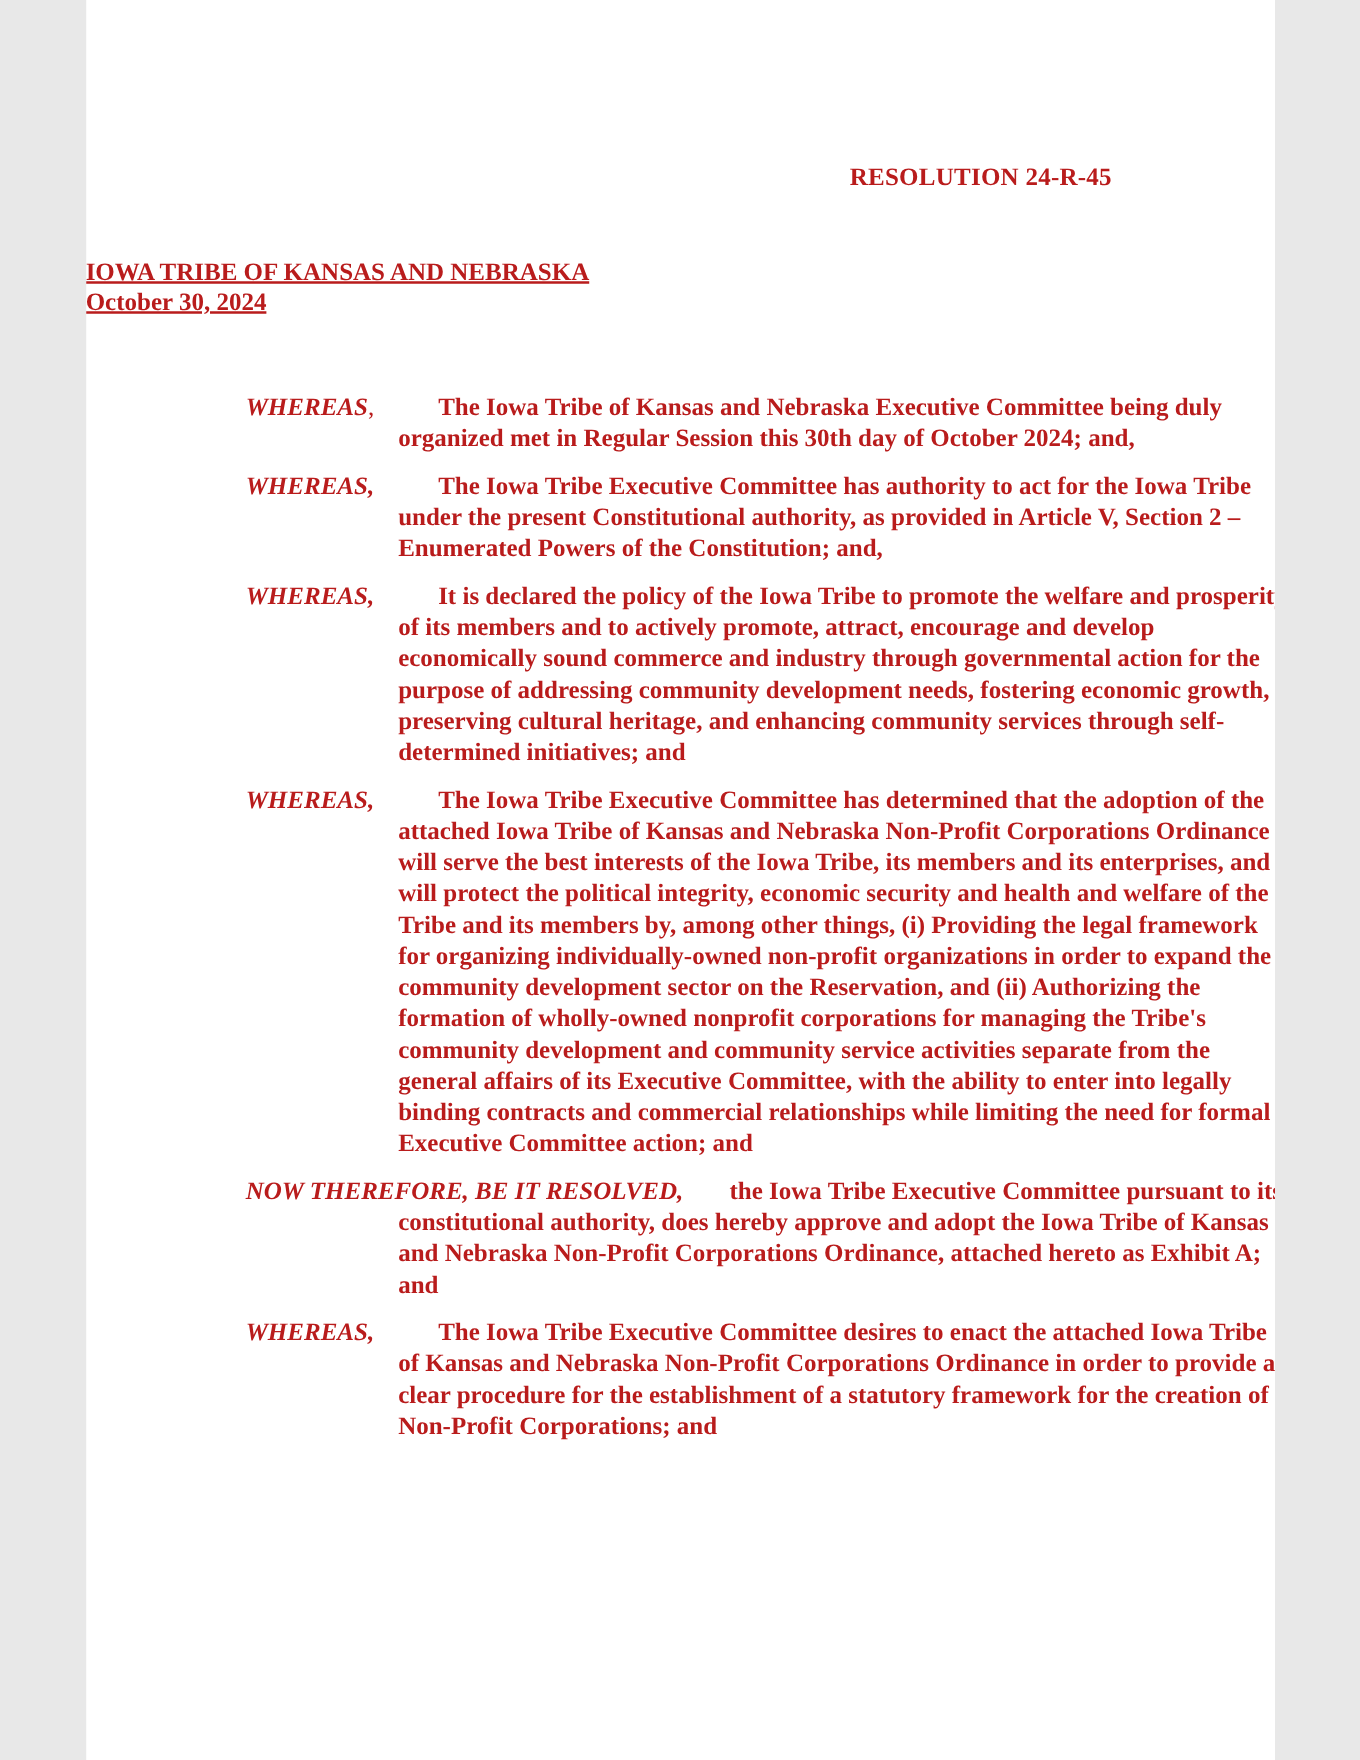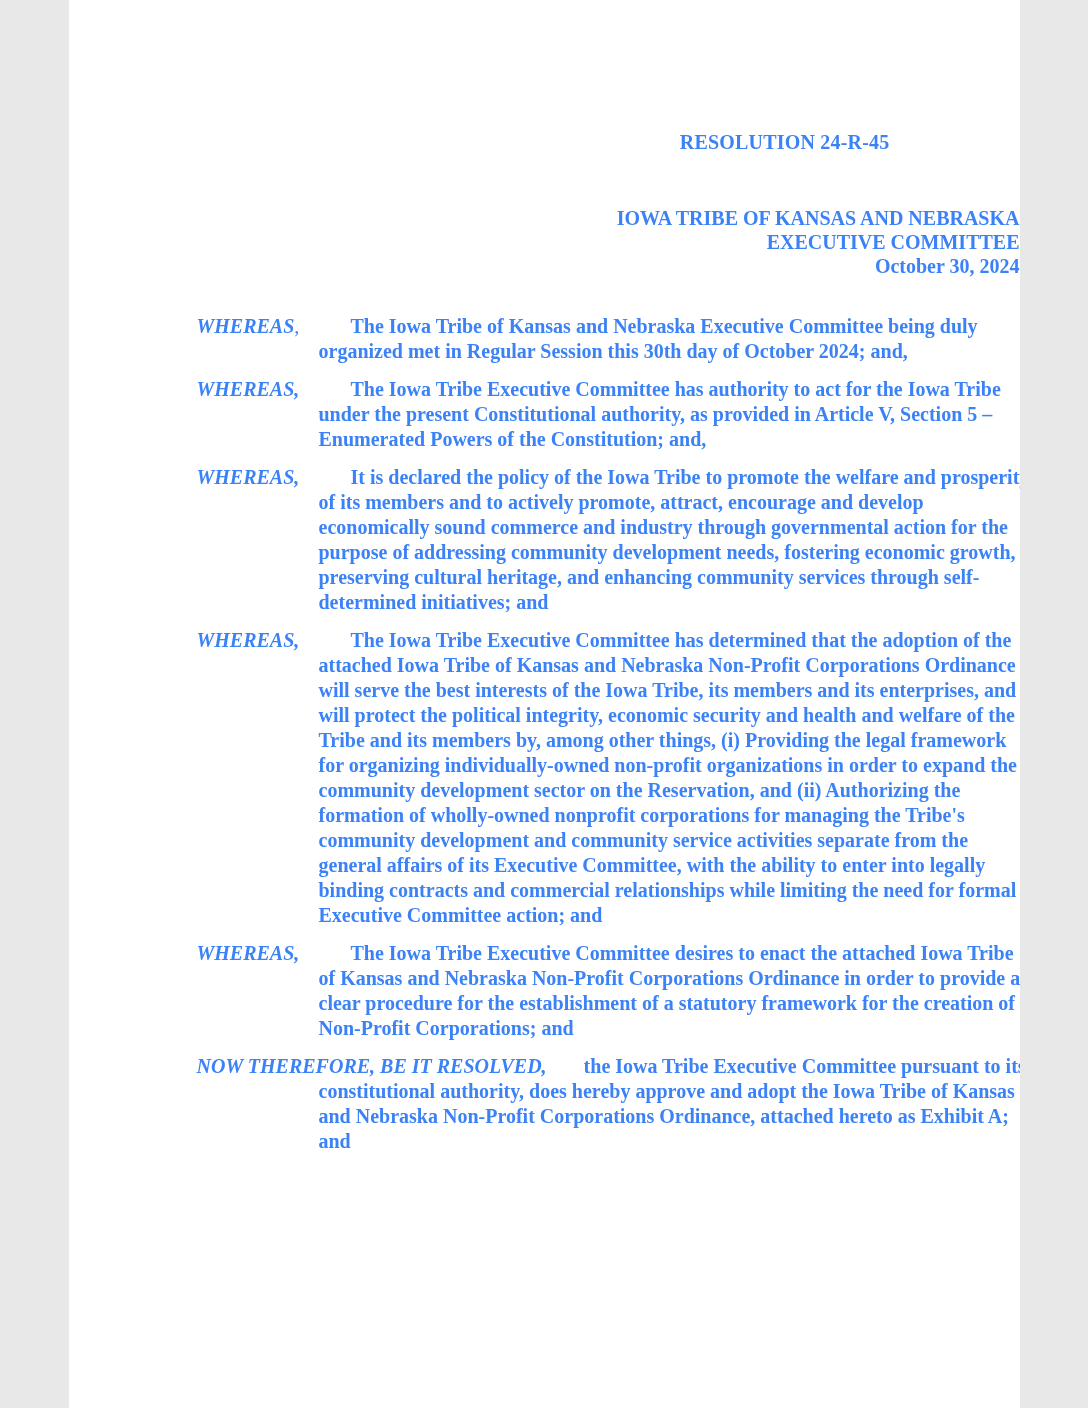--- a/index.html
+++ b/index.html
@@ -2,43 +2,44 @@
 <html><head>
 <meta charset="utf-8">
 <style>
   html, body { margin: 0; padding: 0; background: #e8e8e8; }
   .page {
     position: relative;
     width: 951px;
     height: 1408px;
     margin: 0 auto;
     background: #ffffff;
-    color: #3b82f6;
+    color: #b91c1c;
     font-family: "Liberation Serif", "DejaVu Serif", serif;
     font-size: 20px;
     line-height: 25px;
     overflow: hidden;
   }
   .res-no {
     position: absolute;
     top: 130px;
     right: 130px;
     font-weight: bold;
     font-size: 20px;
     letter-spacing: 0.2px;
   }
   .doc-header {
     position: absolute;
     top: 206px;
     left: 0;
     width: 100%;
-    text-align: right;
+    text-align: left;
     font-weight: bold;
     line-height: 24px;
     font-size: 20px;
+    text-decoration: underline;
   }
   .doc-body {
     position: absolute;
     top: 314px;
     left: 128px;
     width: 834px;
   }
   .para {
     margin: 0 0 13px 0;
     padding-left: 122px;
@@ -57,34 +58,33 @@
 </style>
 </head>
 <body>
 
 <div class="page">
 
   <div class="res-no">RESOLUTION 24-R-45</div>
 
   <div class="doc-header">
     <div>IOWA TRIBE OF KANSAS AND NEBRASKA</div>
-    <div>EXECUTIVE COMMITTEE</div>
     <div>October 30, 2024</div>
   </div>
 
   <div class="doc-body">
 
     <p class="para"><span class="tab"><b class="lb">WHEREAS</b><span class="lp">,</span></span><span class="txt">The Iowa Tribe of Kansas and Nebraska Executive Committee being duly organized met in Regular Session this 30th day of October 2024; and,</span></p>
 
-    <p class="para"><span class="tab"><b class="lb">WHEREAS,</b><span class="lp"></span></span><span class="txt">The Iowa Tribe Executive Committee has authority to act for the Iowa Tribe under the present Constitutional authority, as provided in Article V, Section 5 – Enumerated Powers of the Constitution; and,</span></p>
+    <p class="para"><span class="tab"><b class="lb">WHEREAS,</b><span class="lp"></span></span><span class="txt">The Iowa Tribe Executive Committee has authority to act for the Iowa Tribe under the present Constitutional authority, as provided in Article V, Section 2 – Enumerated Powers of the Constitution; and,</span></p>
 
 
     <p class="para"><span class="tab"><b class="lb">WHEREAS,</b><span class="lp"></span></span><span class="txt">It is declared the policy of the Iowa Tribe to promote the welfare and prosperity of its members and to actively promote, attract, encourage and develop economically sound commerce and industry through governmental action for the purpose of addressing community development needs, fostering economic growth, preserving cultural heritage, and enhancing community services through self-determined initiatives; and</span></p>
 
     <p class="para"><span class="tab"><b class="lb">WHEREAS,</b><span class="lp"></span></span><span class="txt">The Iowa Tribe Executive Committee has determined that the adoption of the attached Iowa Tribe of Kansas and Nebraska Non-Profit Corporations Ordinance will serve the best interests of the Iowa Tribe, its members and its enterprises, and will protect the political integrity, economic security and health and welfare of the Tribe and its members by, among other things, (i) Providing the legal framework for organizing individually-owned non-profit organizations in order to expand the community development sector on the Reservation, and (ii) Authorizing the formation of wholly-owned nonprofit corporations for managing the Tribe's community development and community service activities separate from the general affairs of its Executive Committee, with the ability to enter into legally binding contracts and commercial relationships while limiting the need for formal Executive Committee action; and</span></p>
 
+    <p class="para"><b class="lb">NOW THEREFORE, BE IT RESOLVED,</b> <span class="txt">the Iowa Tribe Executive Committee pursuant to its constitutional authority, does hereby approve and adopt the Iowa Tribe of Kansas and Nebraska Non-Profit Corporations Ordinance, attached hereto as Exhibit A; and</span></p>
+
     <p class="para"><span class="tab"><b class="lb">WHEREAS,</b><span class="lp"></span></span><span class="txt">The Iowa Tribe Executive Committee desires to enact the attached Iowa Tribe of Kansas and Nebraska Non-Profit Corporations Ordinance in order to provide a clear procedure for the establishment of a statutory framework for the creation of Non-Profit Corporations; and</span></p>
-
-    <p class="para"><b class="lb">NOW THEREFORE, BE IT RESOLVED,</b> <span class="txt">the Iowa Tribe Executive Committee pursuant to its constitutional authority, does hereby approve and adopt the Iowa Tribe of Kansas and Nebraska Non-Profit Corporations Ordinance, attached hereto as Exhibit A; and</span></p>
 
 
   </div>
 </div>
 
 </body></html>

